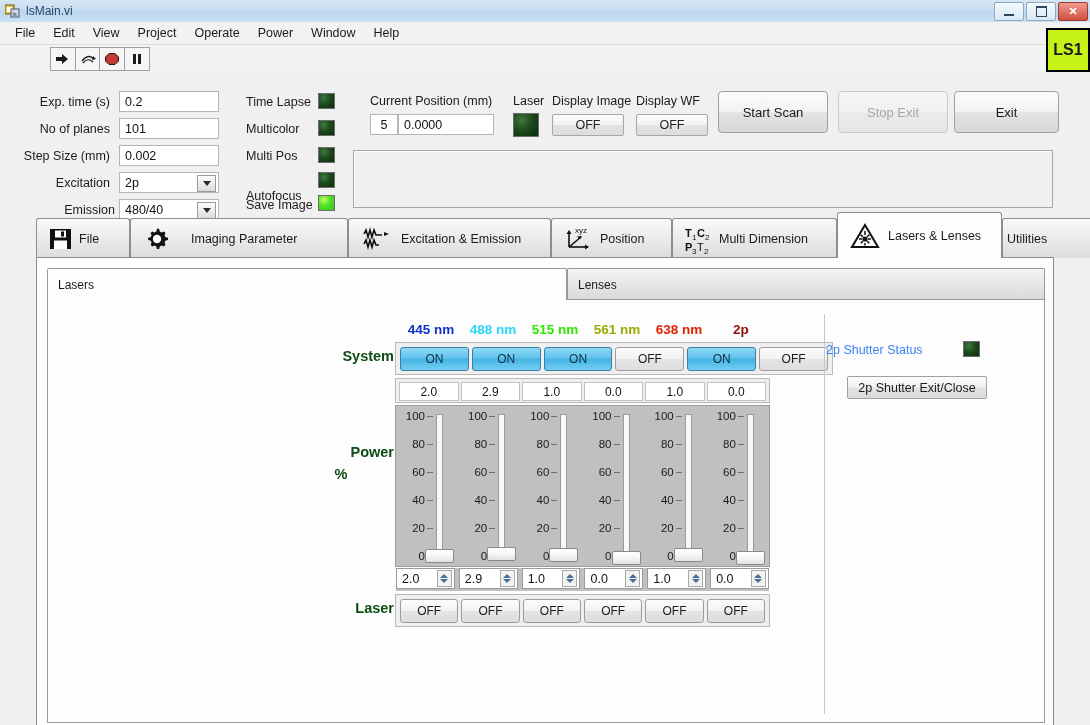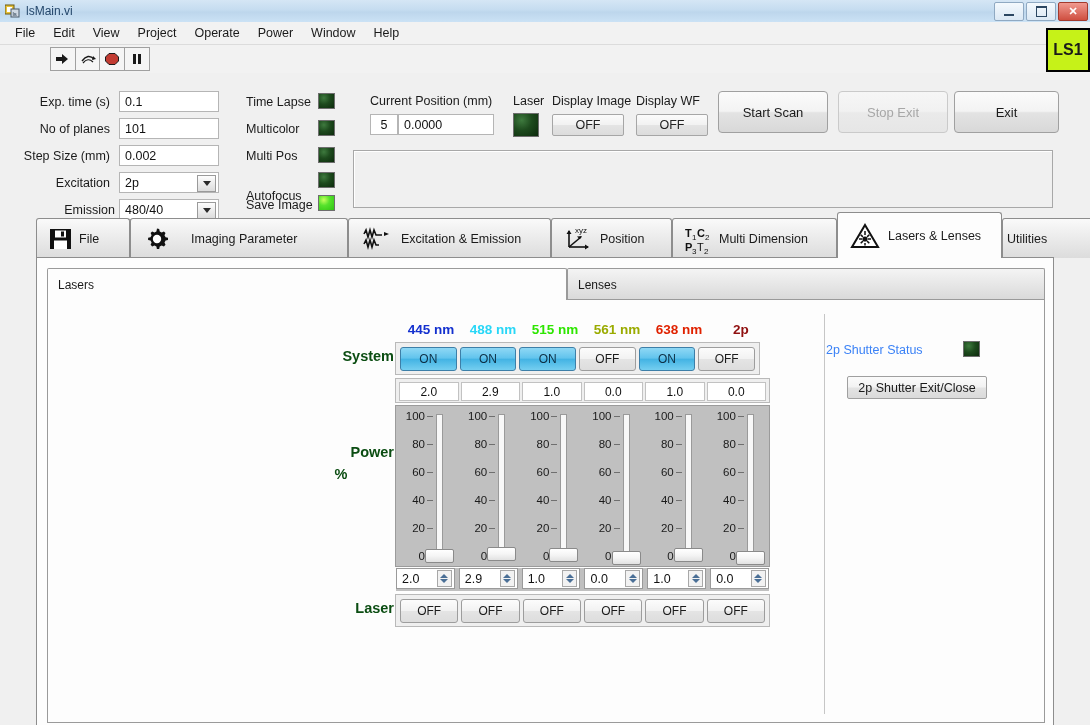--- a/index.html
+++ b/index.html
@@ -319,21 +319,21 @@
     </div>
   </div>
 
   <div class="ls1">LS1</div>
 
   <div class="body">
 
     <div class="params">
 
       <div class="plabel" style="left:10px;top:22px;width:100px;">Exp. time (s)</div>
-      <div class="pfield" style="left:119px;top:18px;width:100px;">0.1</div>
+      <div class="pfield" style="left:119px;top:18px;width:100px;">0.2</div>
 
       <div class="plabel" style="left:10px;top:49px;width:100px;">No of planes</div>
       <div class="pfield" style="left:119px;top:45px;width:100px;">101</div>
 
       <div class="plabel" style="left:10px;top:76px;width:100px;">Step Size (mm)</div>
       <div class="pfield" style="left:119px;top:72px;width:100px;">0.002</div>
 
       <div class="plabel" style="left:10px;top:103px;width:100px;">Excitation</div>
       <div class="pfield combo" style="left:119px;top:99px;width:100px;">
         <span>2p</span>
@@ -470,21 +470,21 @@
         <div class="subpage">
 
           <div class="wl" style="left: 352px; top: 22px; width: 62px; color: rgb(20, 49, 207);">445 nm</div>
           <div class="wl" style="left: 414px; top: 22px; width: 62px; color: rgb(41, 215, 247);">488 nm</div>
           <div class="wl" style="left: 476px; top: 22px; width: 62px; color: rgb(46, 230, 0);">515 nm</div>
           <div class="wl" style="left: 538px; top: 22px; width: 62px; color: rgb(154, 171, 0);">561 nm</div>
           <div class="wl" style="left: 600px; top: 22px; width: 62px; color: rgb(224, 34, 0);">638 nm</div>
           <div class="wl" style="left: 662px; top: 22px; width: 62px; color: rgb(143, 15, 15);">2p</div>
 
           <div class="rowlabel" style="left:240px;top:48px;width:106px;">System</div>
-          <div class="btnrow" style="left:347px;top:42px;width:365px;height:33px;">
+          <div class="btnrow" style="left:347px;top:42px;width:438px;height:33px;">
             <div class="tgl on">ON</div>
             <div class="tgl on">ON</div>
             <div class="tgl on">ON</div>
             <div class="tgl">OFF</div>
             <div class="tgl on">ON</div>
             <div class="tgl">OFF</div>
           </div>
 
           <div class="valrow" style="left:347px;top:78px;width:375px;height:25px;">
             <div class="valcell">2.0</div>

